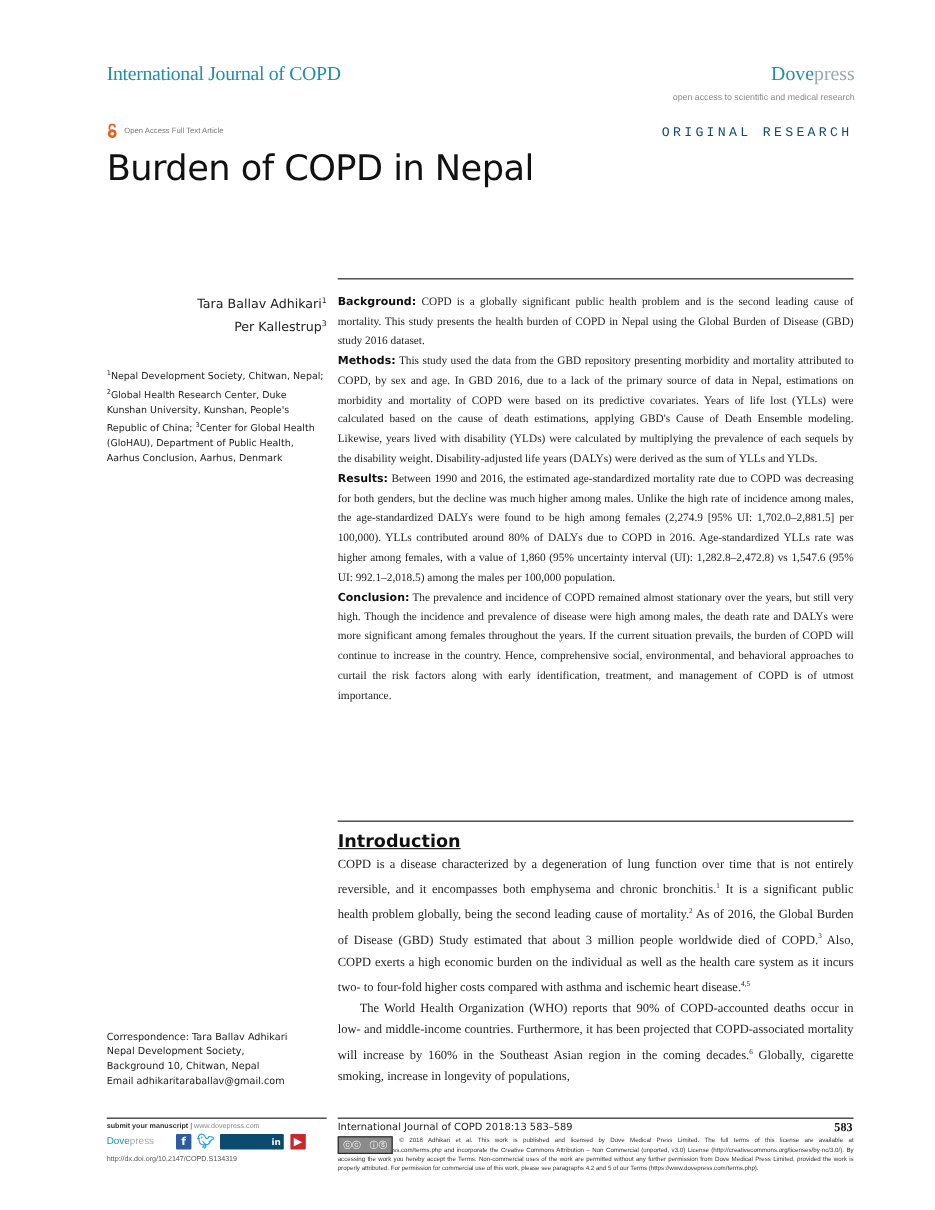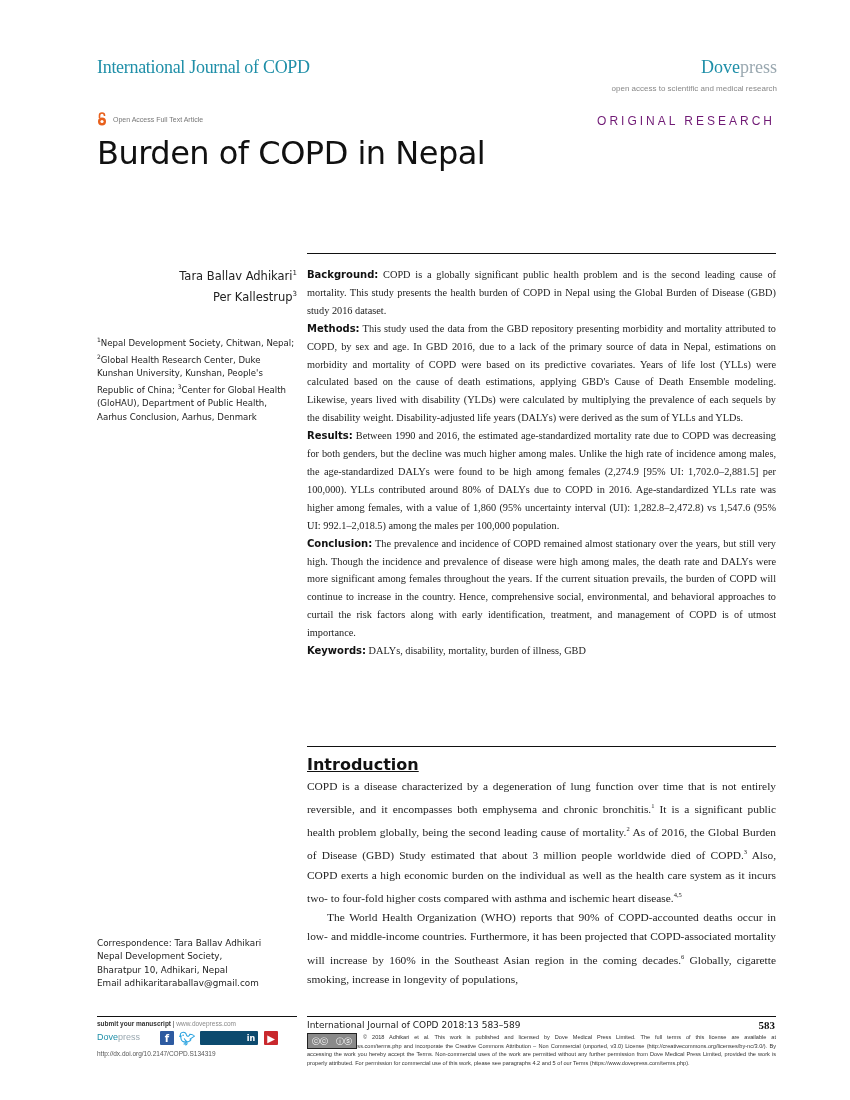--- a/index.html
+++ b/index.html
@@ -5,21 +5,21 @@
   html, body { margin: 0; padding: 0; background: #ffffff; }
   body { width: 850px; height: 1100px; position: relative; overflow: hidden; color: #1a1a1a; font-family: "Liberation Serif", serif; }
   .abs { position: absolute; }
   .journal-title { left: 97px; top: 57px; font-size: 18px; color: #1f8fa8; font-family: "Liberation Serif", serif; letter-spacing: -0.3px; }
   .dove-logo { right: 73px; top: 57px; font-size: 18px; font-family: "Liberation Serif", serif; }
   .dove-logo .d1 { color: #1f8fa8; }
   .dove-logo .d2 { color: #9aa8b0; }
   .tagline { right: 73px; top: 84px; font-size: 8px; color: #888; font-family: "Liberation Sans", sans-serif; }
   .oa { left: 97px; top: 112px; font-size: 7px; color: #777; display: flex; align-items: center; gap: 6px; font-family: "Liberation Sans", sans-serif; }
   .oa-icon { width: 10px; height: 14px; position: relative; }
-  .article-type { right: 75px; top: 114px; font-size: 12px; letter-spacing: 3px; color: #701a75; font-family: Liberation Sans, sans-serif; }
+  .article-type { right: 75px; top: 114px; font-size: 12px; letter-spacing: 3px; color: #0c4a6e; font-family: Liberation Mono, monospace; }
   .main-title { left: 97px; top: 134px; font-size: 32px; color: #111; font-family: "DejaVu Sans", sans-serif; font-weight: normal; letter-spacing: -0.5px; }
   .rule-top { left: 307px; top: 253px; width: 469px; height: 1px; background: #111; }
   .rule-intro { left: 307px; top: 746px; width: 469px; height: 1px; background: #111; }
 
   .authors { left: 97px; top: 264px; width: 200px; font-family: "DejaVu Sans", sans-serif; font-size: 11.5px; line-height: 18px; color: #222; text-align: right; }
   .authors sup { font-size: 7px; }
   .affil { left: 97px; top: 333px; width: 200px; font-family: "DejaVu Sans", sans-serif; font-size: 8.6px; line-height: 13.2px; color: #222; }
   .affil sup { font-size: 6px; }
 
   .abstract { left: 307px; top: 266px; width: 469px; font-size: 10.3px; line-height: 17.9px; text-align: justify; color: #222; }
@@ -87,35 +87,34 @@
   <sup>1</sup><span>Nepal Development Society, Chitwan, Nepal; </span><sup>2</sup><span>Global Health Research Center, Duke Kunshan University, Kunshan, People's Republic of China; </span><sup>3</sup><span>Center for Global Health (GloHAU), Department of Public Health, Aarhus Conclusion, Aarhus, Denmark</span>
 </div>
 
 <div class="abs rule-top"></div>
 
 <div class="abs abstract">
   <p><b>Background:</b><span> COPD is a globally significant public health problem and is the second leading cause of mortality. This study presents the health burden of COPD in Nepal using the Global Burden of Disease (GBD) study 2016 dataset.</span></p>
   <p><b>Methods:</b><span> This study used the data from the GBD repository presenting morbidity and mortality attributed to COPD, by sex and age. In GBD 2016, due to a lack of the primary source of data in Nepal, estimations on morbidity and mortality of COPD were based on its predictive covariates. Years of life lost (YLLs) were calculated based on the cause of death estimations, applying GBD's Cause of Death Ensemble modeling. Likewise, years lived with disability (YLDs) were calculated by multiplying the prevalence of each sequels by the disability weight. Disability-adjusted life years (DALYs) were derived as the sum of YLLs and YLDs.</span></p>
   <p><b>Results:</b><span> Between 1990 and 2016, the estimated age-standardized mortality rate due to COPD was decreasing for both genders, but the decline was much higher among males. Unlike the high rate of incidence among males, the age-standardized DALYs were found to be high among females (2,274.9 [95% UI: 1,702.0–2,881.5] per 100,000). YLLs contributed around 80% of DALYs due to COPD in 2016. Age-standardized YLLs rate was higher among females, with a value of 1,860 (95% uncertainty interval (UI): 1,282.8–2,472.8) vs 1,547.6 (95% UI: 992.1–2,018.5) among the males per 100,000 population.</span></p>
   <p><b>Conclusion:</b><span> The prevalence and incidence of COPD remained almost stationary over the years, but still very high. Though the incidence and prevalence of disease were high among males, the death rate and DALYs were more significant among females throughout the years. If the current situation prevails, the burden of COPD will continue to increase in the country. Hence, comprehensive social, environmental, and behavioral approaches to curtail the risk factors along with early identification, treatment, and management of COPD is of utmost importance.</span></p>
-  <p><b>Keywords:</b><span> DALYs, disability, mortality, burden of illness, GBD</span></p>
 </div>
 
 <div class="abs rule-intro"></div>
 
 <h2 class="abs intro-head" style="margin:0;text-decoration:underline;">Introduction</h2>
 <div class="abs intro">
   <p id="intro-p1"><span>COPD is a disease characterized by a degeneration of lung function over time that is not entirely reversible, and it encompasses both emphysema and chronic bronchitis.</span><sup>1</sup><span> It is a significant public health problem globally, being the second leading cause of mortality.</span><sup>2</sup><span> As of 2016, the Global Burden of Disease (GBD) Study estimated that about 3 million people worldwide died of COPD.</span><sup>3</sup><span> Also, COPD exerts a high economic burden on the individual as well as the health care system as it incurs two- to four-fold higher costs compared with asthma and ischemic heart disease.</span><sup>4,5</sup></p>
   <p id="intro-p2" class="indent"><span>The World Health Organization (WHO) reports that 90% of COPD-accounted deaths occur in low- and middle-income countries. Furthermore, it has been projected that COPD-associated mortality will increase by 160% in the Southeast Asian region in the coming decades.</span><sup>6</sup><span> Globally, cigarette smoking, increase in longevity of populations,</span></p>
 </div>
 
 <div class="abs corr">
   <div>Correspondence: Tara Ballav Adhikari</div>
   <div>Nepal Development Society,</div>
-  <div>Bharatpur 10, Adhikari, Nepal</div>
+  <div>Background 10, Chitwan, Nepal</div>
   <div>Email adhikaritaraballav@gmail.com</div>
 </div>
 
 <div class="abs foot-rule-left"></div>
 <div class="abs foot-rule-right"></div>
 
 <div class="abs submit">
   <b>submit your manuscript</b><span> | </span><span class="url">www.dovepress.com</span>
 </div>
 <div class="abs dove-small">

